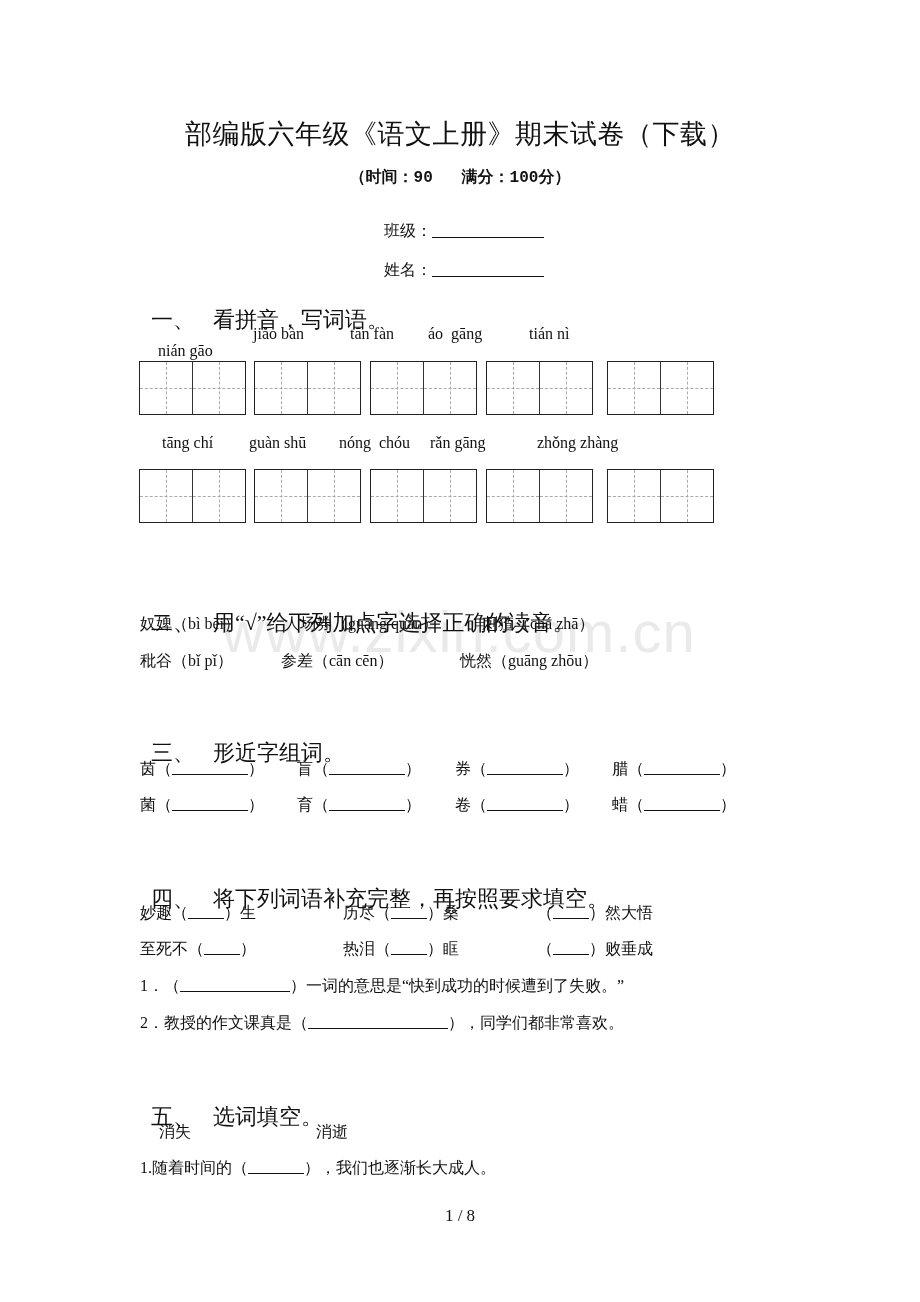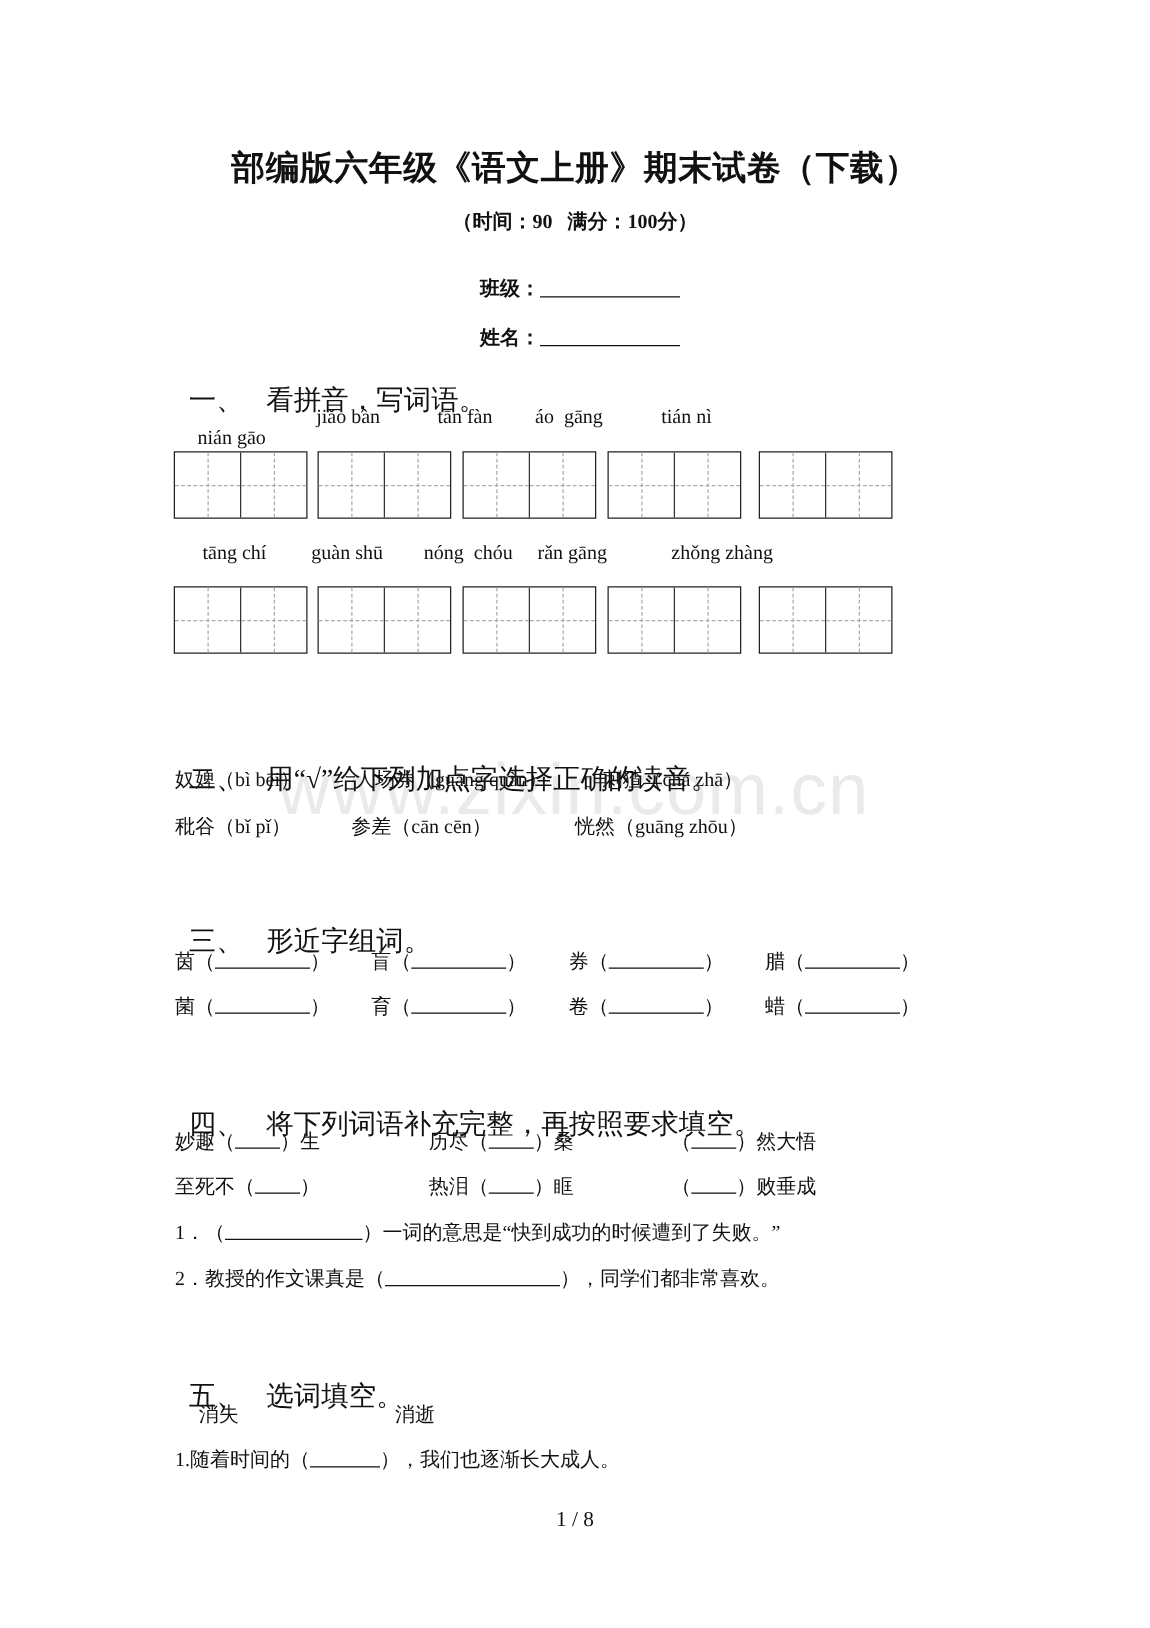--- a/index.html
+++ b/index.html
@@ -1,21 +1,21 @@
 <!DOCTYPE html>
 <html><head>
 <meta charset="utf-8">
 <style>
   html, body { margin: 0; padding: 0; background: #ffffff; }
   body { width: 920px; height: 1302px; position: relative; overflow: hidden;
          font-family: "Liberation Serif", "DejaVu Serif", serif; color: #111; }
   .abs { position: absolute; white-space: pre; }
-  .title { top: 116px; left: 0; width: 920px; text-align: center; font-size: 27px; font-weight: bold; letter-spacing: 0.5px; }
-  .subtitle { top: 167px; left: 0; width: 920px; text-align: center; font-size: 16px; font-weight: bold; }
-  .classline { top: 203px; left: 0; width: 920px; text-align: center; font-size: 16px; font-weight: bold; }
+  .title { top: 116px; left: 0; width: 920px; text-align: center; font-size: 27px; font-weight: normal; letter-spacing: 0.5px; }
+  .subtitle { top: 167px; left: 0; width: 920px; text-align: center; font-size: 16px; font-weight: bold; font-family: Liberation Mono, monospace; }
+  .classline { top: 203px; left: 0; width: 920px; text-align: center; font-size: 16px; font-weight: normal; }
   .uline { display: inline-block; border-bottom: 1px solid #111; height: 16px; vertical-align: -2px; }
   .sec-title { font-size: 22px; }
   .sec-num { display: inline-block; width: 62px; }
   .py { font-size: 16px; }
   .line { font-size: 16px; }
   .box { position: absolute; border: 1.5px solid #222; box-sizing: border-box; width: 107px; height: 54px; background: #fff; }
   .cell { position: absolute; top: 0; bottom: 0; width: 50%; box-sizing: border-box; }
   .cell.left { left: 0; border-right: 1.5px solid #333; }
   .cell.right { right: 0; }
   .cell .v { position: absolute; top: 0; bottom: 0; left: 50%; border-left: 1px dashed #aaa; }

